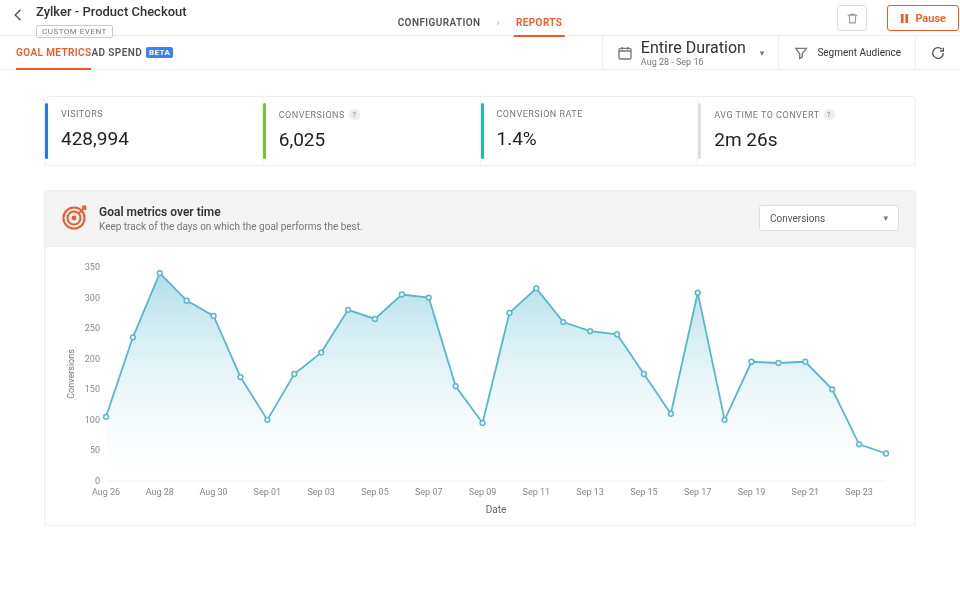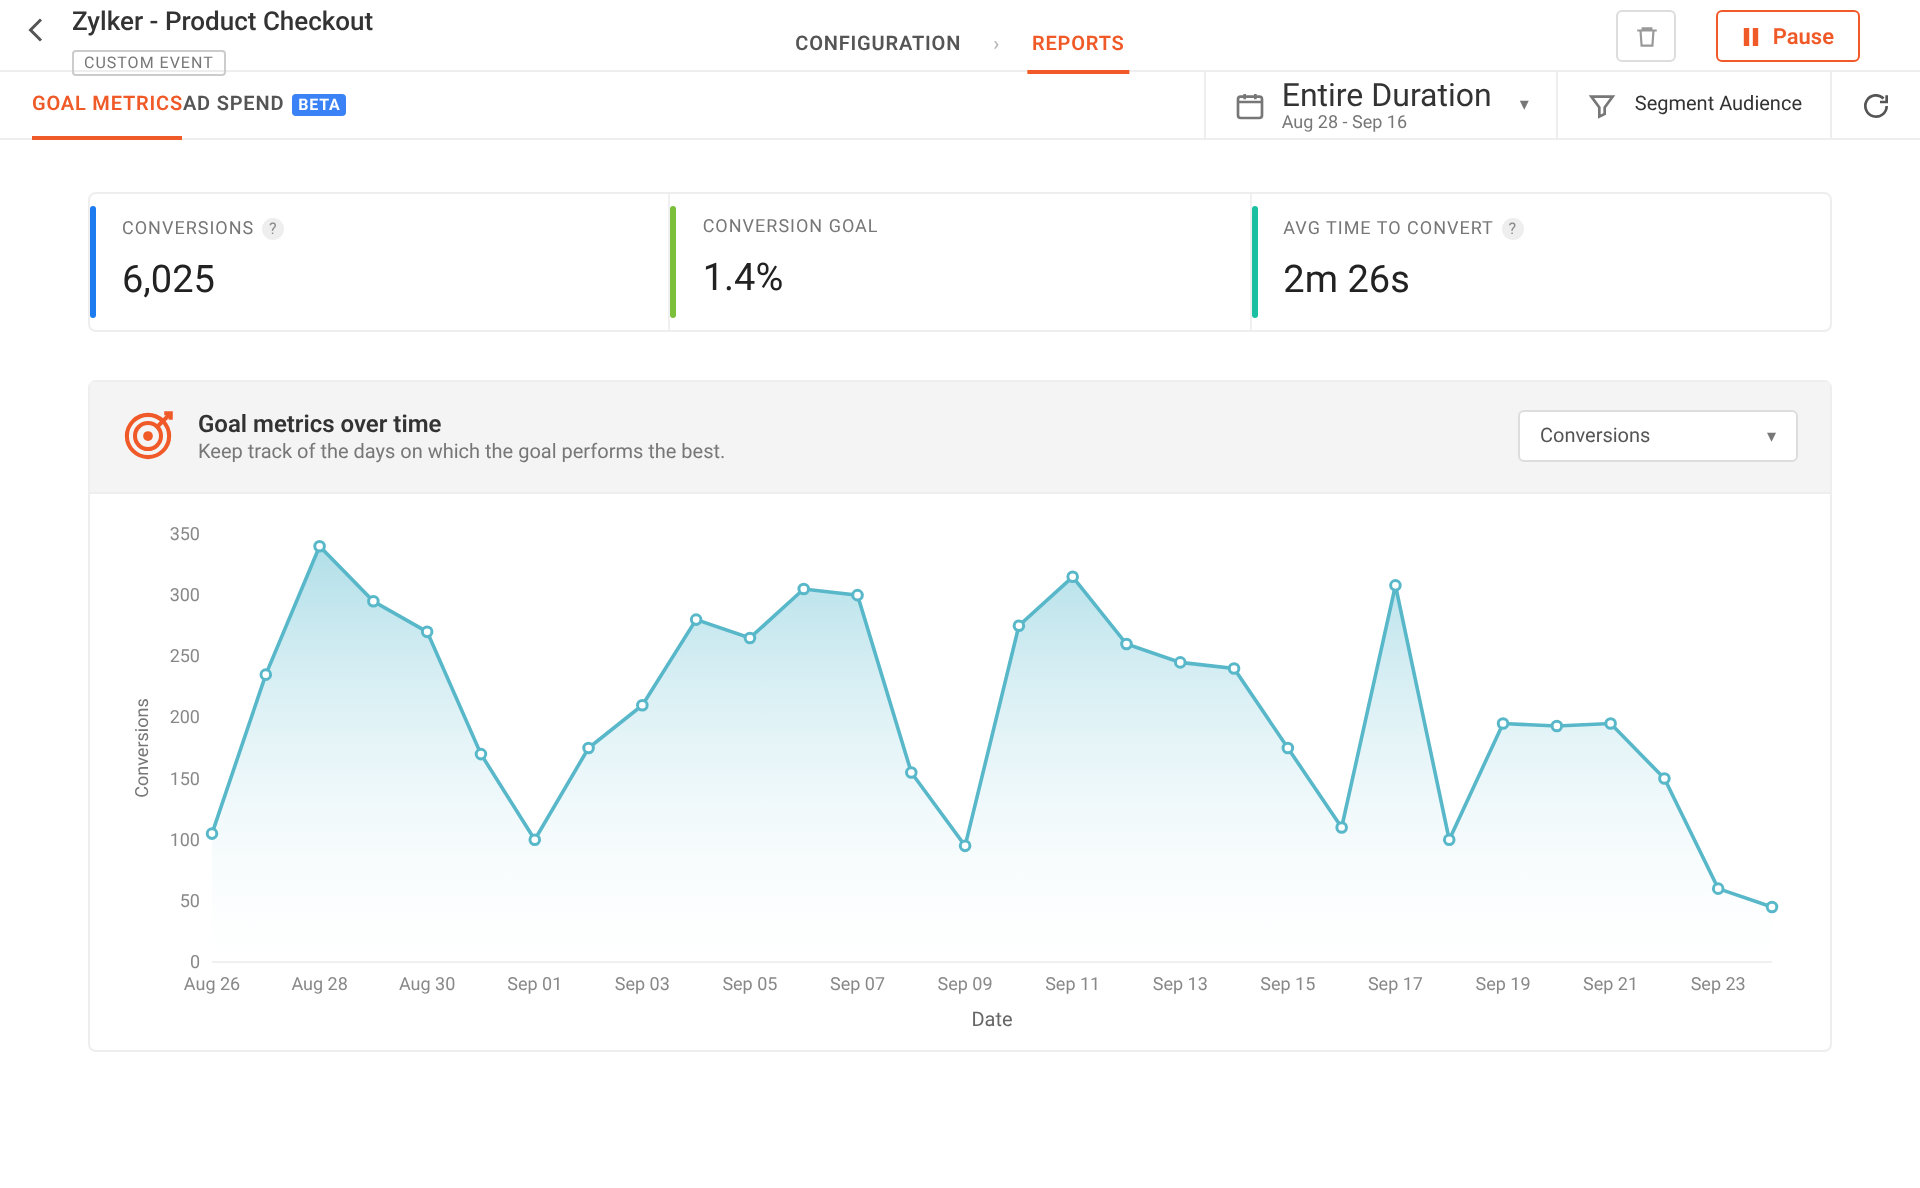--- a/index.html
+++ b/index.html
@@ -10,21 +10,21 @@
     width: 960px;
     height: 594px;
     overflow: hidden;
   }
 
   
   .header {
     display: flex;
     align-items: flex-start;
     height: 36px;
-    padding: 4px 30px 0 10px;
+    padding: 4px 1px 0 10px;
     border-bottom: 1px solid #eee;
   }
   .back-icon { width: 18px; height: 18px; margin-top: 2px; cursor: pointer; }
   .title-block { margin-left: 8px; flex: 0 0 auto; }
   .title { font-size: 13px; font-weight: 500; color: #333; }
   .badge-custom {
     display: inline-block; margin-top: 2px;
     font-size: 8px; letter-spacing: .5px; color: #777;
     border: 1px solid #ccc; border-radius: 2px; padding: 1px 5px;
   }
@@ -163,28 +163,34 @@
         <path d="M20 12a8 8 0 1 1-2.34-5.66M20 4v5h-5"></path>
       </svg>
     </div>
   </div>
 </div>
 
 <div class="main">
   <div class="cards">
     <div class="card">
       <div class="lbl">
+          <span>VISITORS</span>
+        </div>
+      <div class="val">428,994</div>
+    </div>
+    <div class="card">
+      <div class="lbl">
         <span>CONVERSIONS</span>
         <span class="help-dot">?</span>
       </div>
       <div class="val">6,025</div>
     </div>
     <div class="card">
       <div class="lbl">
-          <span>CONVERSION GOAL</span>
+          <span>CONVERSION RATE</span>
         </div>
       <div class="val">1.4%</div>
     </div>
     <div class="card">
       <div class="lbl">
         <span>AVG TIME TO CONVERT</span>
         <span class="help-dot">?</span>
       </div>
       <div class="val">2m 26s</div>
     </div>

